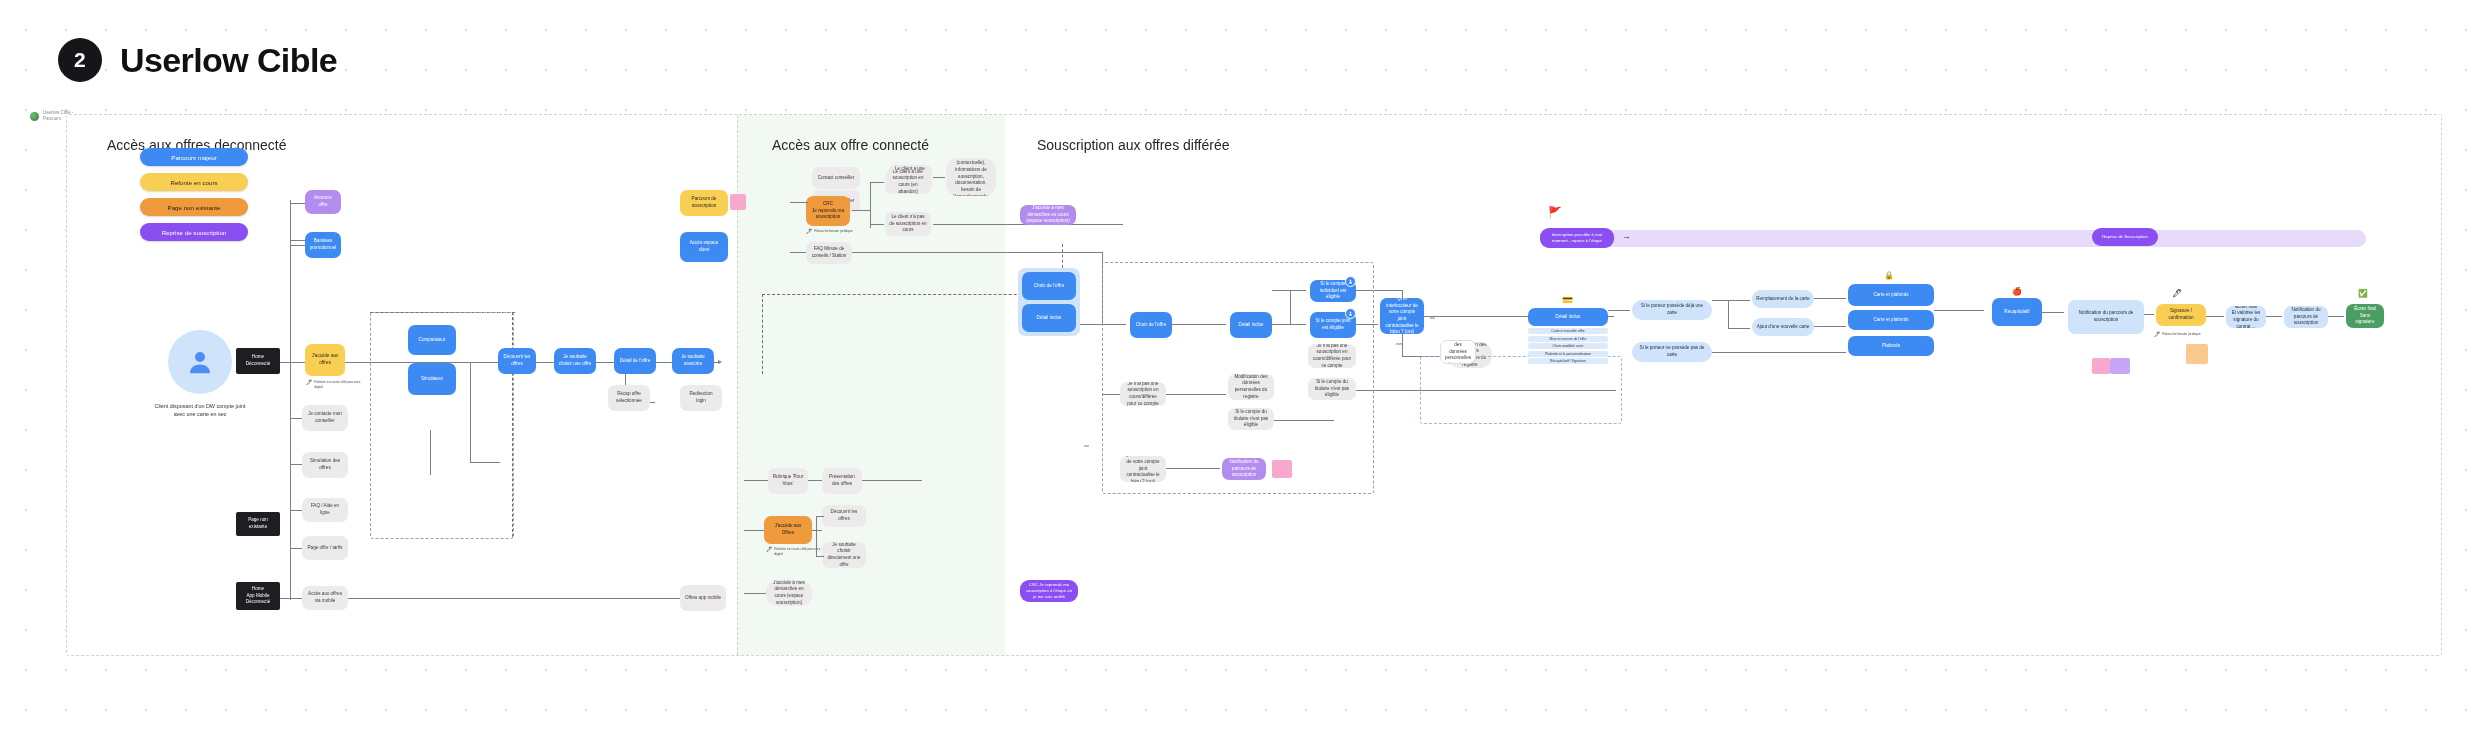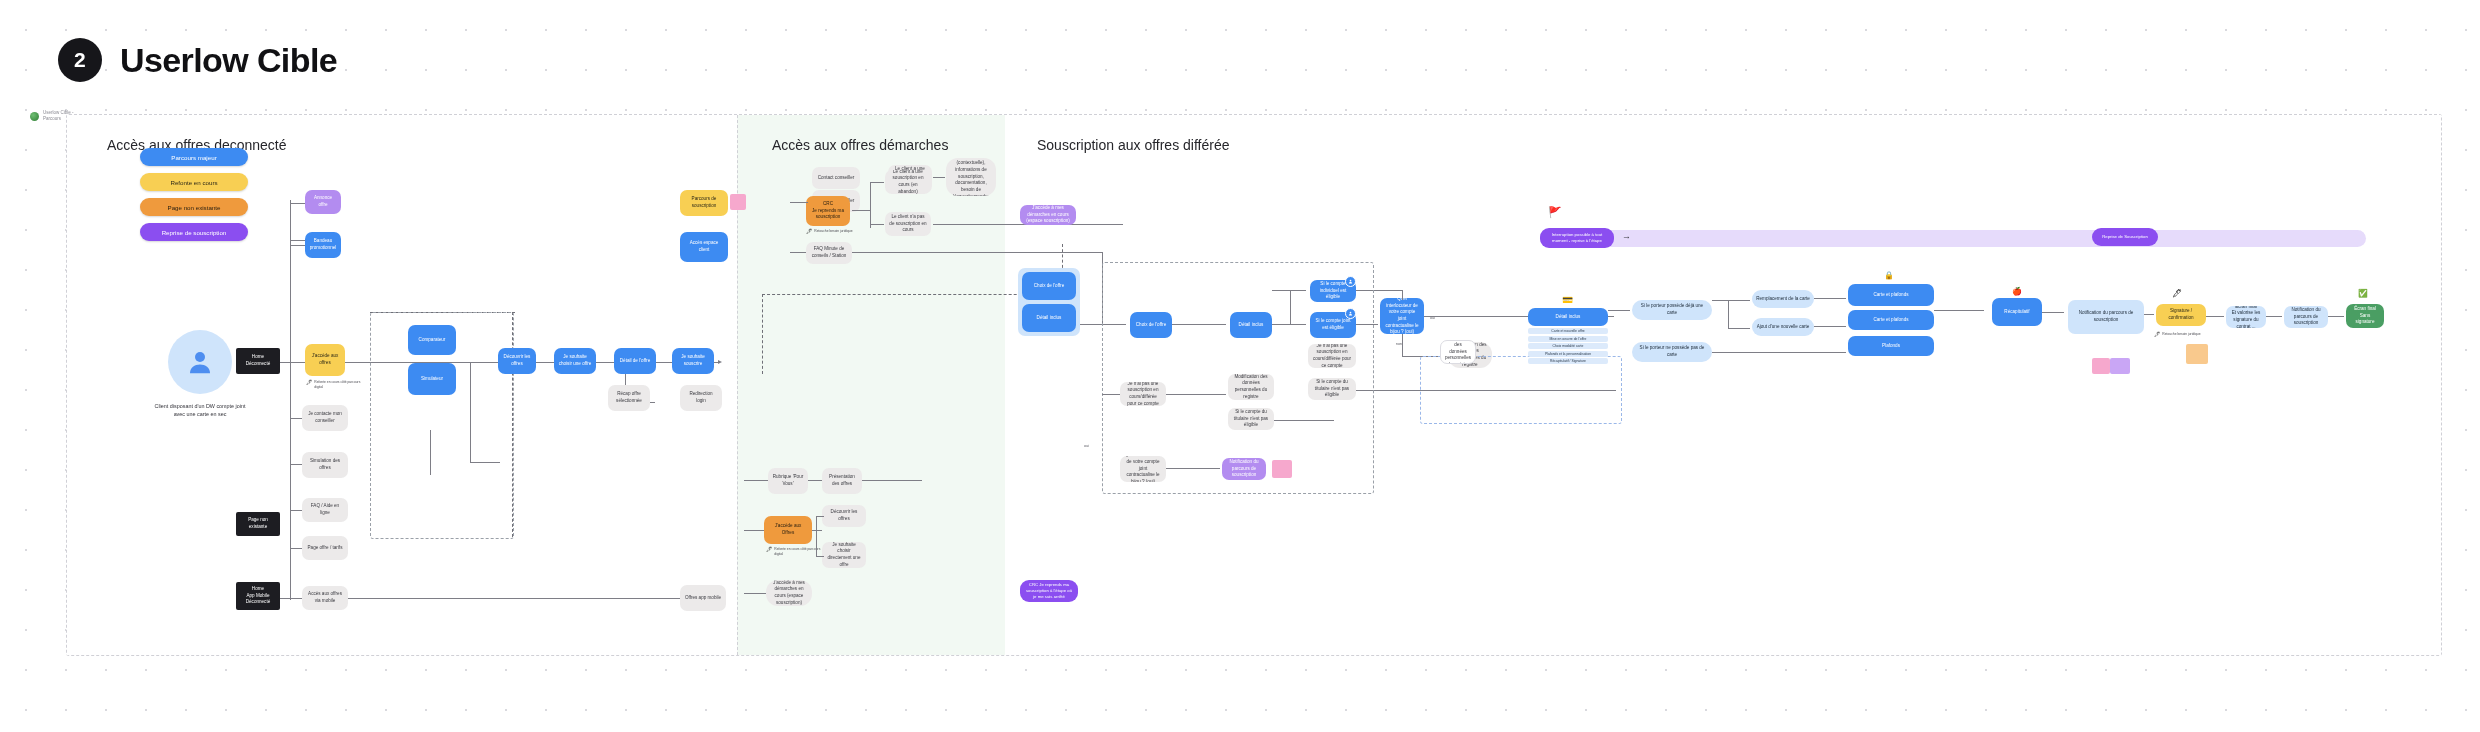--- a/index.html
+++ b/index.html
@@ -125,21 +125,21 @@
     <div class="dot"></div>
     <div class="chip-label">Userlow Cible - Parcours</div>
   </div>
 
   <div class="frame">
     <div class="lane lane-1"></div>
     <div class="lane lane-2"></div>
     <div class="lane lane-3"></div>
 
     <div class="lane-title" style="left:40px;top:22px;">Accès aux offres deconnecté</div>
-    <div class="lane-title" style="left:705px;top:22px;">Accès aux offres démarches</div>
+    <div class="lane-title" style="left:705px;top:22px;">Accès aux offre connecté</div>
     <div class="lane-title" style="left:970px;top:22px;">Souscription aux offres différée</div>
   </div>
 
   <div class="legend">
     <div class="legend-pill" style="background:#3d8bf2">Parcours majeur</div>
     <div class="legend-pill" style="background:#f8cf53;color:#2e2a18">Refonte en cours</div>
     <div class="legend-pill" style="background:#ef9a3d;color:#2e2212">Page non existante</div>
     <div class="legend-pill" style="background:#8b4ef0">Reprise de souscription</div>
   </div>
 

